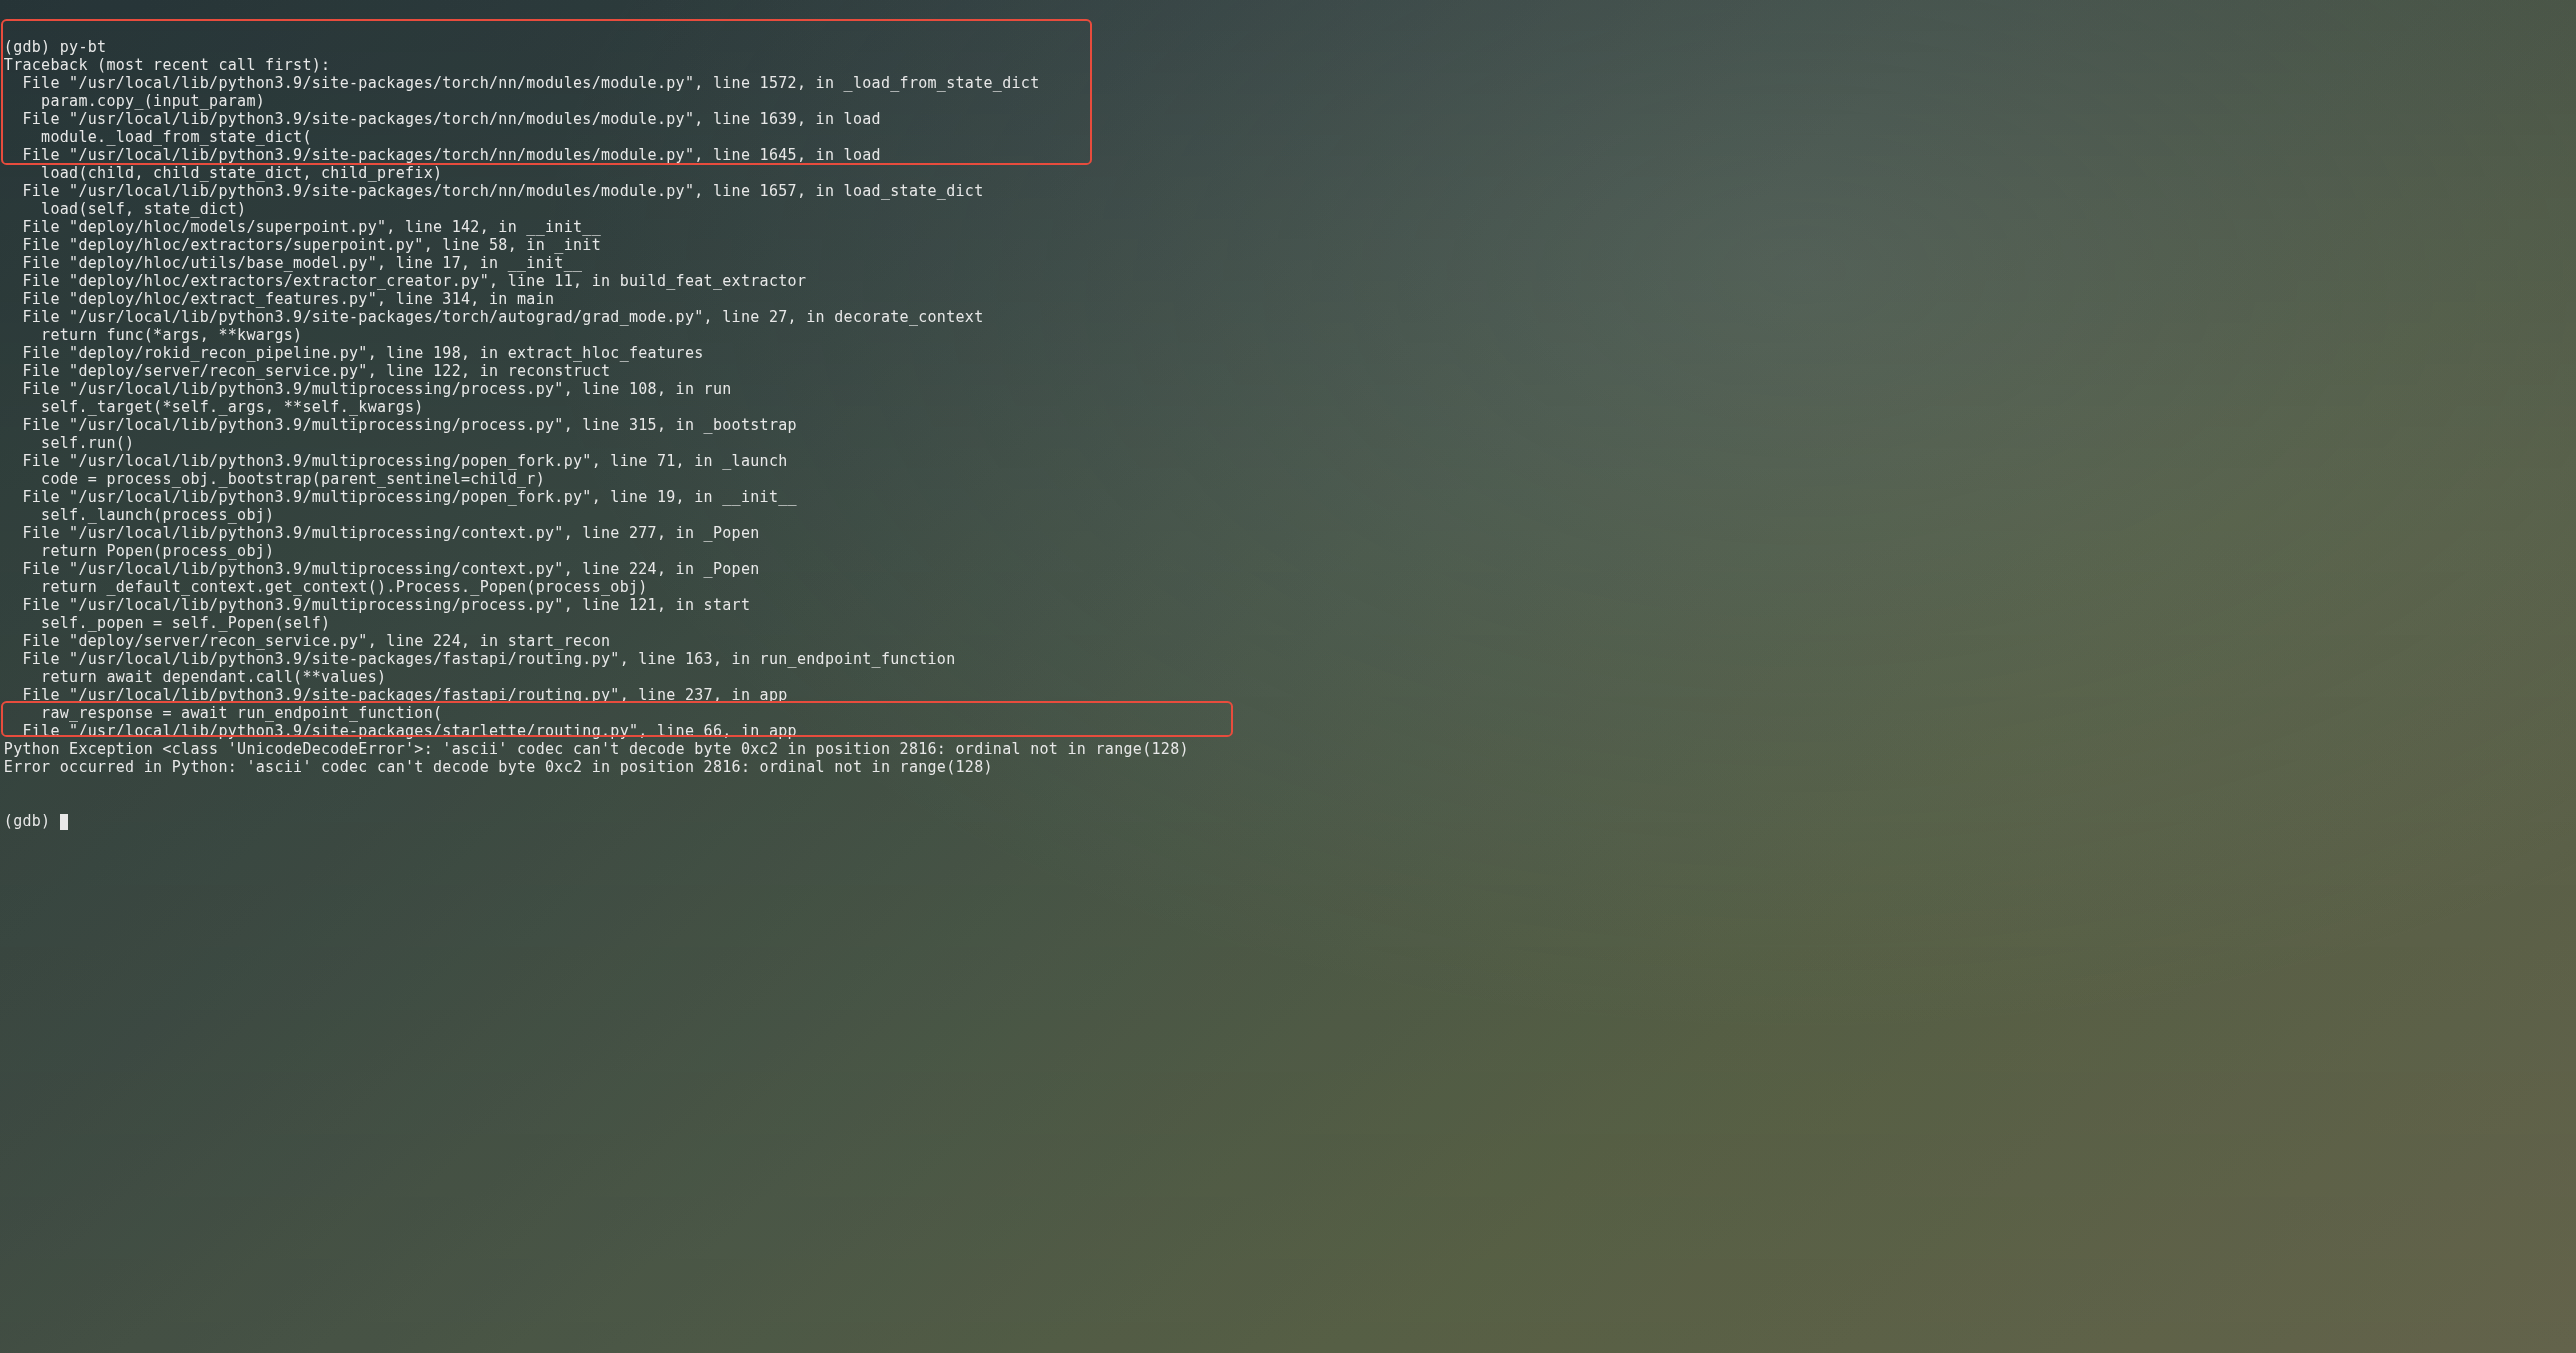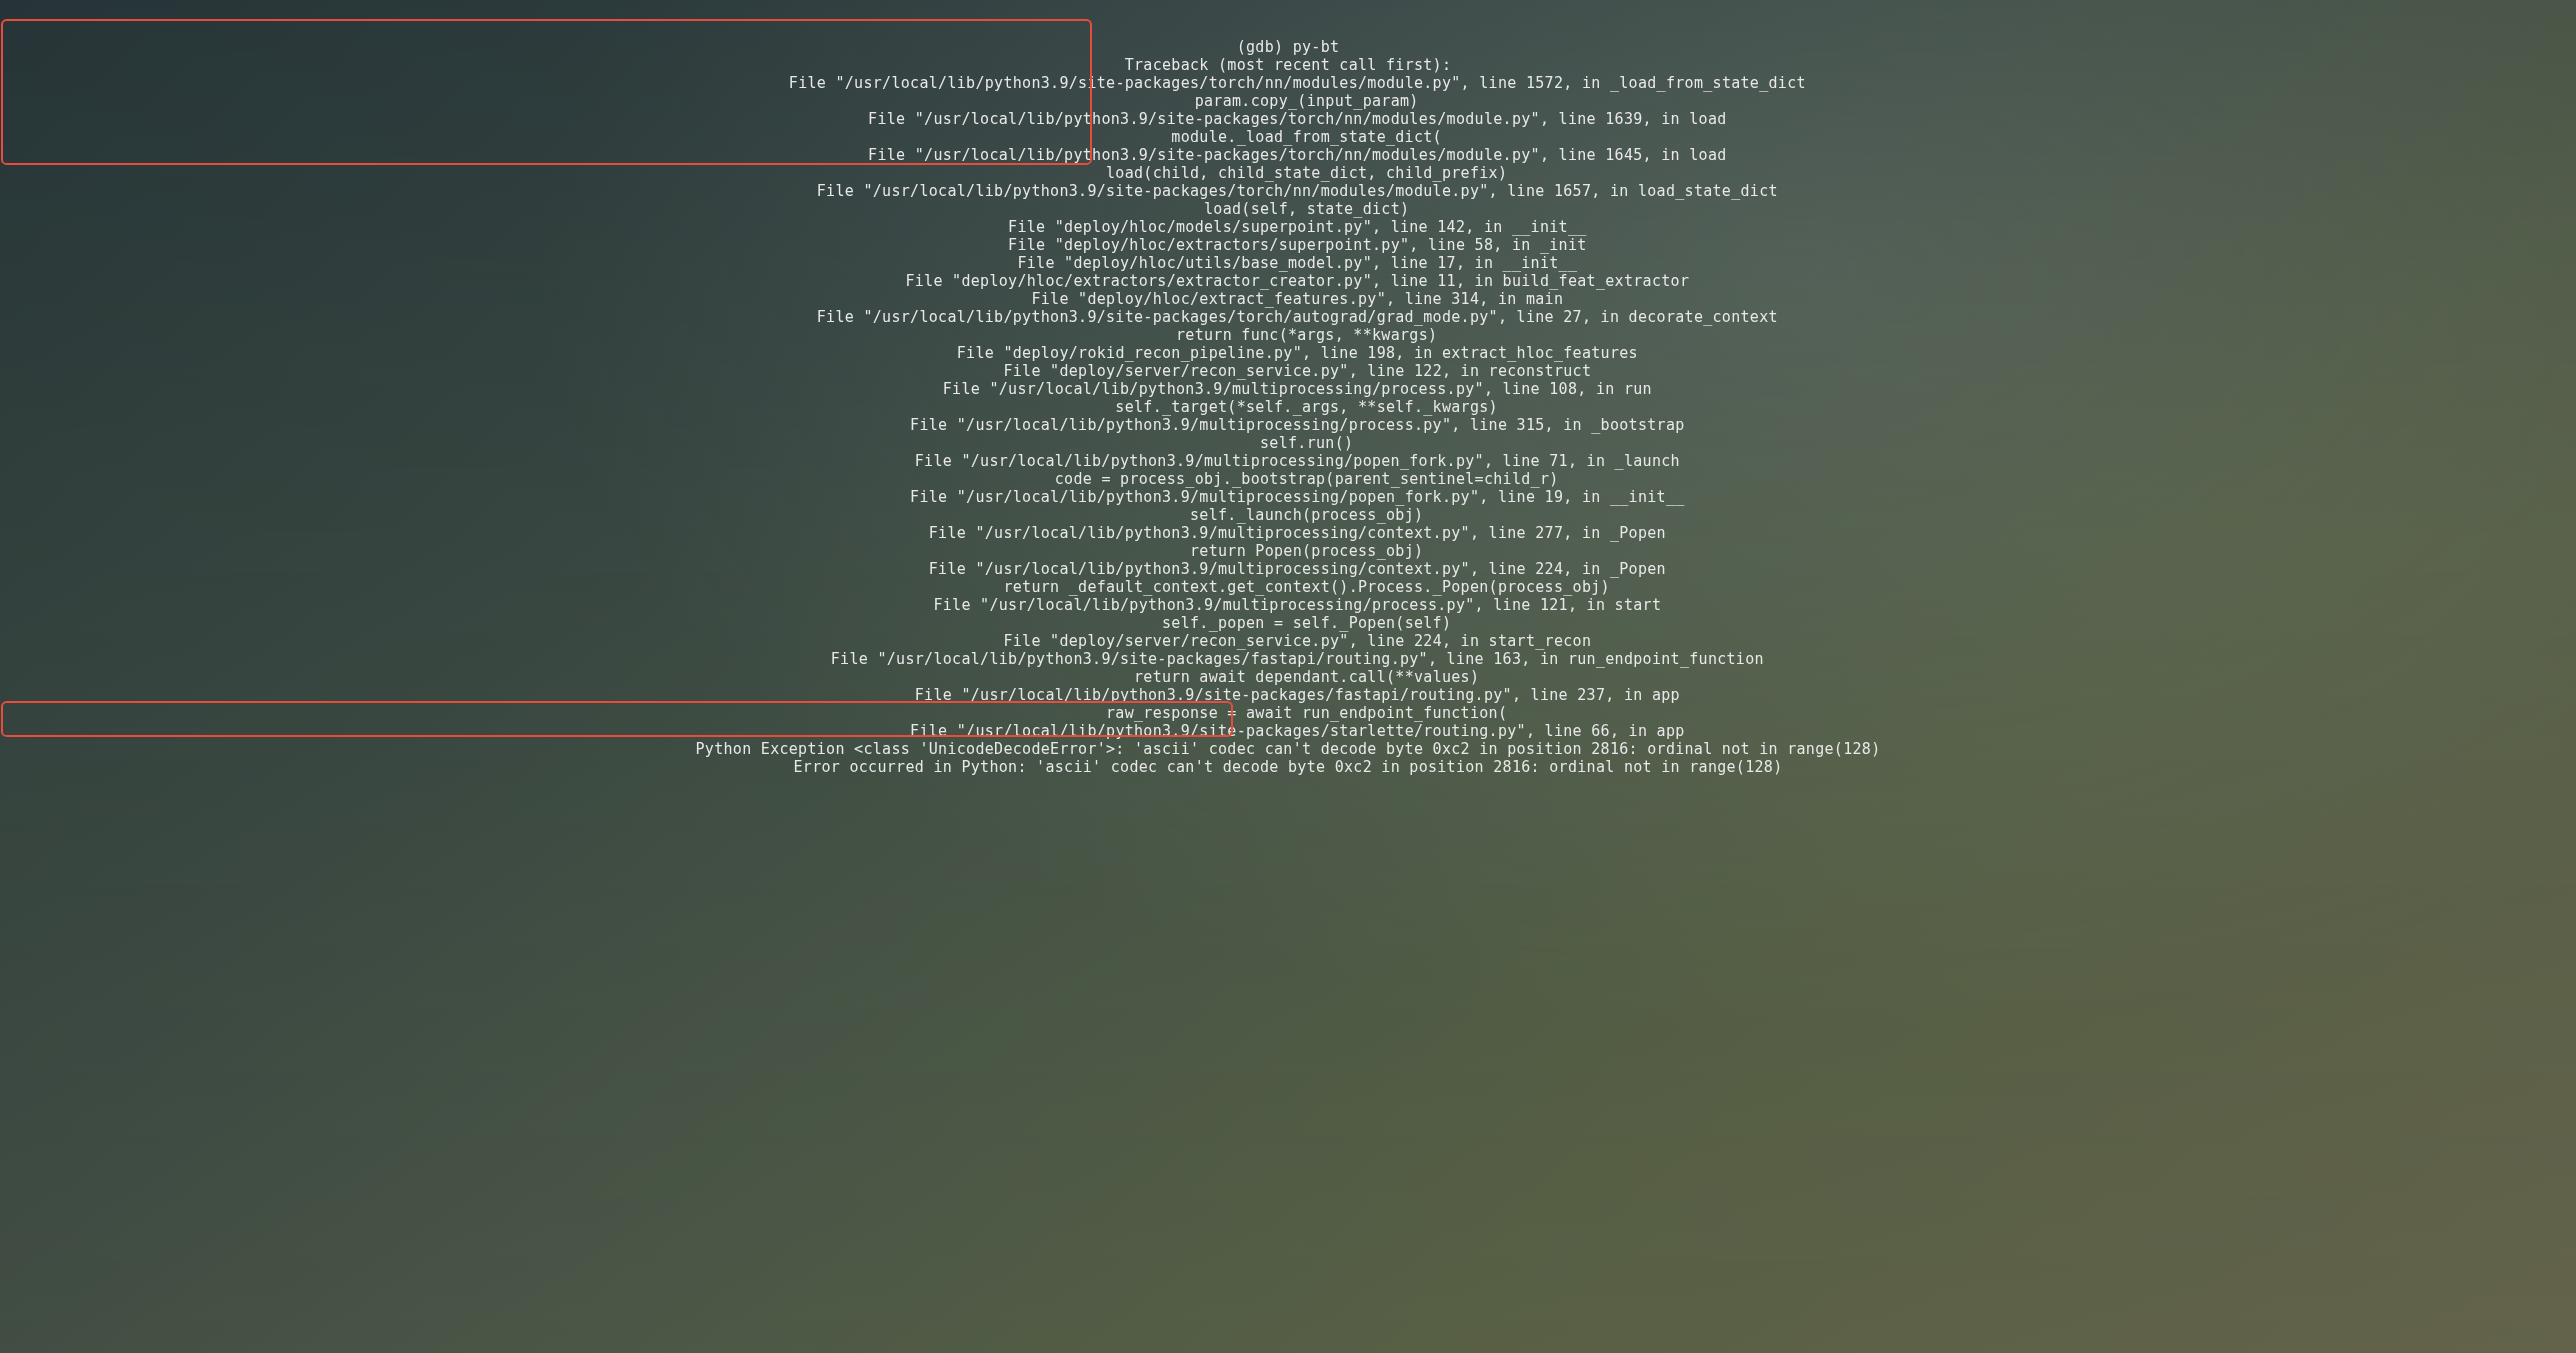--- a/index.html
+++ b/index.html
@@ -37,21 +37,20 @@
       position: relative;
       z-index: 1;
       padding: 1.9px 3.8px;
       white-space: pre;
     }
     
     .line {
       display: block;
       min-height: 18px;
       letter-spacing: 0.3px;
-      text-align: center;
     }
     
     .highlight-box-1 {
       position: absolute;
       border: 2.4px solid #e84c3d;
       border-radius: 5.6px;
       pointer-events: none;
       z-index: 2;
     }
     
@@ -69,17 +68,18 @@
       height: 16px;
       background: #e8e8e8;
       vertical-align: text-bottom;
     }
   </style>
 </head>
 <body>
 
 <div class="terminal">
   <div id="lines-container"><span class="line">(gdb) py-bt</span><span class="line">Traceback (most recent call first):</span><span class="line">  File "/usr/local/lib/python3.9/site-packages/torch/nn/modules/module.py", line 1572, in _load_from_state_dict</span><span class="line">    param.copy_(input_param)</span><span class="line">  File "/usr/local/lib/python3.9/site-packages/torch/nn/modules/module.py", line 1639, in load</span><span class="line">    module._load_from_state_dict(</span><span class="line">  File "/usr/local/lib/python3.9/site-packages/torch/nn/modules/module.py", line 1645, in load</span><span class="line">    load(child, child_state_dict, child_prefix)</span><span class="line">  File "/usr/local/lib/python3.9/site-packages/torch/nn/modules/module.py", line 1657, in load_state_dict</span><span class="line">    load(self, state_dict)</span><span class="line">  File "deploy/hloc/models/superpoint.py", line 142, in __init__</span><span class="line">  File "deploy/hloc/extractors/superpoint.py", line 58, in _init</span><span class="line">  File "deploy/hloc/utils/base_model.py", line 17, in __init__</span><span class="line">  File "deploy/hloc/extractors/extractor_creator.py", line 11, in build_feat_extractor</span><span class="line">  File "deploy/hloc/extract_features.py", line 314, in main</span><span class="line">  File "/usr/local/lib/python3.9/site-packages/torch/autograd/grad_mode.py", line 27, in decorate_context</span><span class="line">    return func(*args, **kwargs)</span><span class="line">  File "deploy/rokid_recon_pipeline.py", line 198, in extract_hloc_features</span><span class="line">  File "deploy/server/recon_service.py", line 122, in reconstruct</span><span class="line">  File "/usr/local/lib/python3.9/multiprocessing/process.py", line 108, in run</span><span class="line">    self._target(*self._args, **self._kwargs)</span><span class="line">  File "/usr/local/lib/python3.9/multiprocessing/process.py", line 315, in _bootstrap</span><span class="line">    self.run()</span><span class="line">  File "/usr/local/lib/python3.9/multiprocessing/popen_fork.py", line 71, in _launch</span><span class="line">    code = process_obj._bootstrap(parent_sentinel=child_r)</span><span class="line">  File "/usr/local/lib/python3.9/multiprocessing/popen_fork.py", line 19, in __init__</span><span class="line">    self._launch(process_obj)</span><span class="line">  File "/usr/local/lib/python3.9/multiprocessing/context.py", line 277, in _Popen</span><span class="line">    return Popen(process_obj)</span><span class="line">  File "/usr/local/lib/python3.9/multiprocessing/context.py", line 224, in _Popen</span><span class="line">    return _default_context.get_context().Process._Popen(process_obj)</span><span class="line">  File "/usr/local/lib/python3.9/multiprocessing/process.py", line 121, in start</span><span class="line">    self._popen = self._Popen(self)</span><span class="line">  File "deploy/server/recon_service.py", line 224, in start_recon</span><span class="line">  File "/usr/local/lib/python3.9/site-packages/fastapi/routing.py", line 163, in run_endpoint_function</span><span class="line">    return await dependant.call(**values)</span><span class="line">  File "/usr/local/lib/python3.9/site-packages/fastapi/routing.py", line 237, in app</span><span class="line">    raw_response = await run_endpoint_function(</span><span class="line">  File "/usr/local/lib/python3.9/site-packages/starlette/routing.py", line 66, in app</span><span class="line">Python Exception &lt;class 'UnicodeDecodeError'&gt;: 'ascii' codec can't decode byte 0xc2 in position 2816: ordinal not in range(128)</span><span class="line">Error occurred in Python: 'ascii' codec can't decode byte 0xc2 in position 2816: ordinal not in range(128)</span></div>
+  <span class="line"><span>(gdb) </span><span class="cursor-block"></span></span>
 </div>
 
 <div class="highlight-box-1" style="top: 19px; left: 0.9px; width: 1091px; height: 146px;"></div>
 <div class="highlight-box-2" style="top: 701px; left: 0.9px; width: 1232px; height: 36px;"></div>
 
 
 </body></html>

